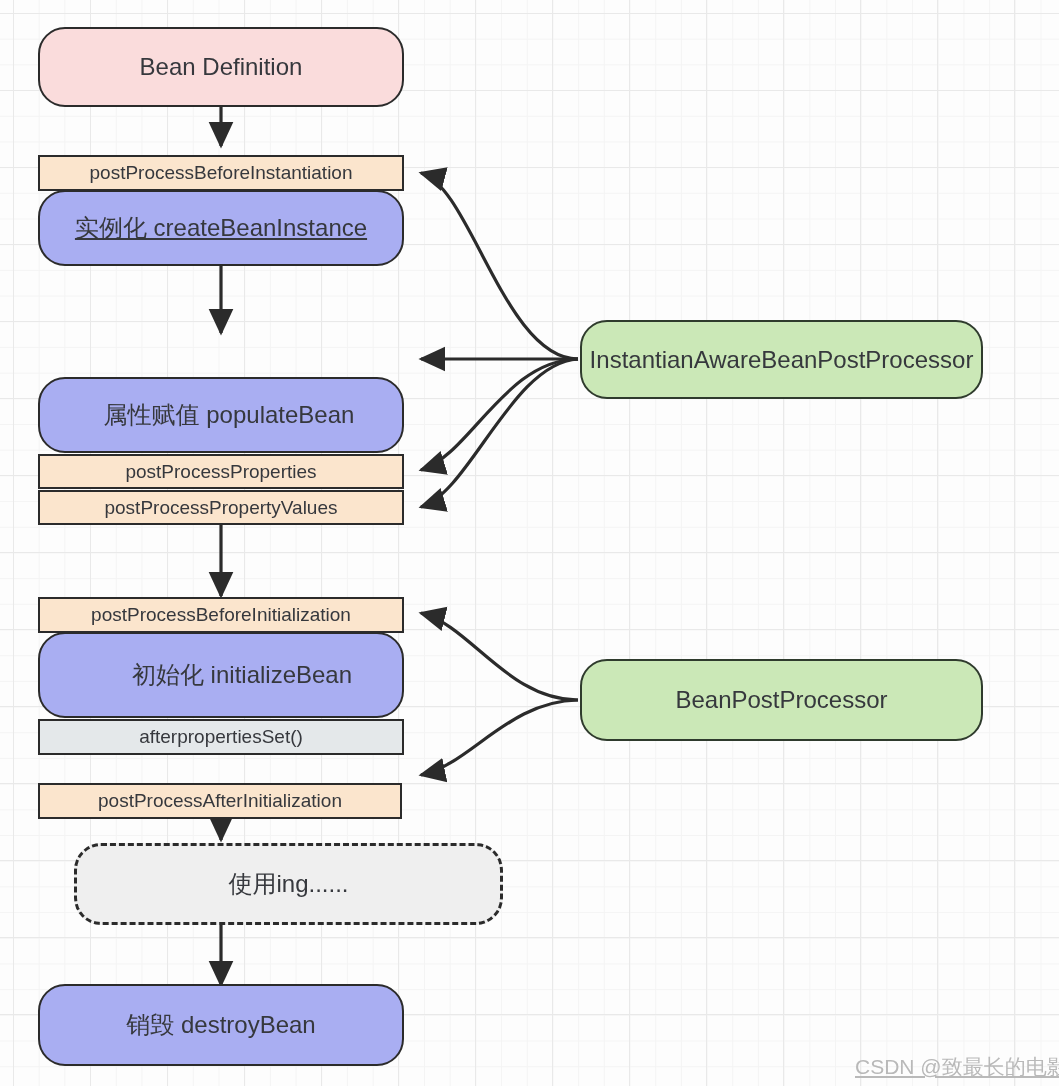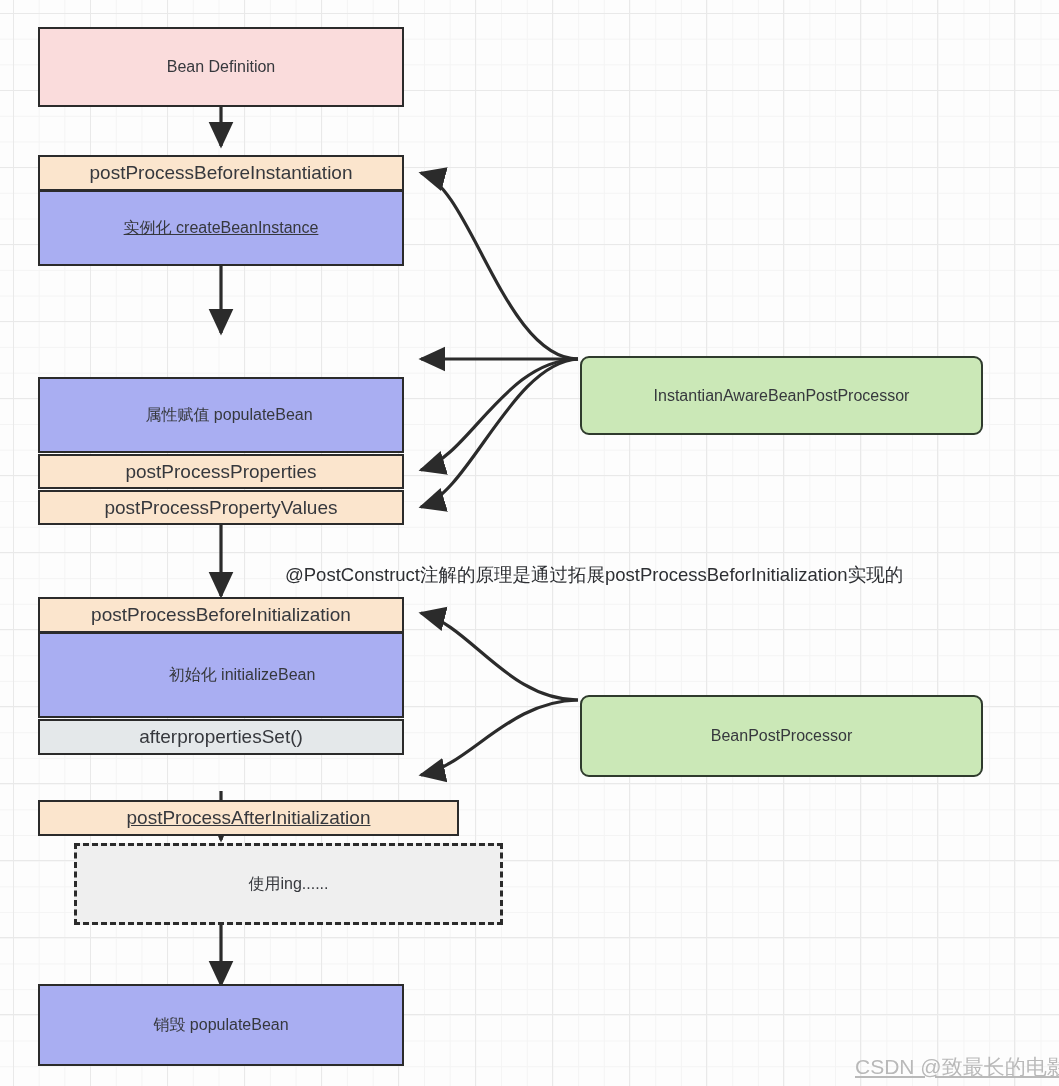--- a/index.html
+++ b/index.html
@@ -30,24 +30,24 @@
     align-items: center;
     justify-content: center;
     text-align: center;
     color: #36383d;
     line-height: 1.25;
   }
   .pink   { background: #fadcdc; }
   .orange { background: #fbe5cd; }
   .blue   { background: #a9aef2; }
   .grey   { background: #e4e8ea; }
-  .green  { background: #cbe8b7; border-radius: 9px; border-color: #2f3b2d; margin-top: 36px; }
+  .green  { background: #cbe8b7; border-radius: 9px; border-color: #2f3b2d; }
   .dashed { background: #efefef; border-style: dashed; border-width: 3.5px; }
   .t19 { font-size: 19px; justify-content: center; }
-  .t20 { font-size: 16px; }
+  .t20 { font-size: 24px; border-radius: 27px; }
 
   .ann {
     position: absolute;
     font-size: 18.5px;
     color: #2d2f33;
     white-space: nowrap;
   }
   .wm {
     position: absolute;
     font-size: 21px;
@@ -110,41 +110,40 @@
   <div class="node blue t20" style="left:38px; top:377px; width:366px; height:76px;padding-left:16px;">
     <span>属性赋值 populateBean</span>
   </div>
   <div class="node orange t19" style="left:38px; top:454px; width:366px; height:35px;">
     <span>postProcessProperties</span>
   </div>
   <div class="node orange t19" style="left:38px; top:490px; width:366px; height:35px;">
     <span>postProcessPropertyValues</span>
   </div>
 
-  <div class="ann" style="left:285px; top:562px;">@PostConstruct注解的原理是通过拓展postProcessBeforInitialization实现的</div>
 
   <div class="node orange t19" style="left:38px; top:597px; width:366px; height:36px;">
     <span>postProcessBeforeInitialization</span>
   </div>
   <div class="node blue t20" style="left:38px; top:632px; width:366px; height:86px;padding-left:42px;">
     <span>初始化 initializeBean</span>
   </div>
   <div class="node grey t19" style="left:38px; top:719px; width:366px; height:36px;">
     <span>afterpropertiesSet()</span>
   </div>
-  <div class="node orange t19" style="left:38px; top:800px; width:421px; height:36px;text-decoration:underline;">
+  <div class="node orange t19" style="left:38px; top:783px; width:364px; height:36px;">
     <span>postProcessAfterInitialization</span>
   </div>
 
   <div class="node dashed t20" style="left:38px; top:843px; width:429px; height:82px;margin-left:36px;">
     <span>使用ing......</span>
   </div>
 
   <div class="node blue t20" style="left:38px; top:984px; width:366px; height:82px;">
-    <span>销毁 populateBean</span>
+    <span>销毁 destroyBean</span>
   </div>
 
   <div class="node green t20" style="left:580px; top:320px; width:403px; height:79px;">
     <span>InstantianAwareBeanPostProcessor</span>
   </div>
   <div class="node green t20" style="left:580px; top:659px; width:403px; height:82px;">
     <span>BeanPostProcessor</span>
   </div>
 
   <div class="wm" style="left:855px; top:1053px;">CSDN @致最长的电影</div>

